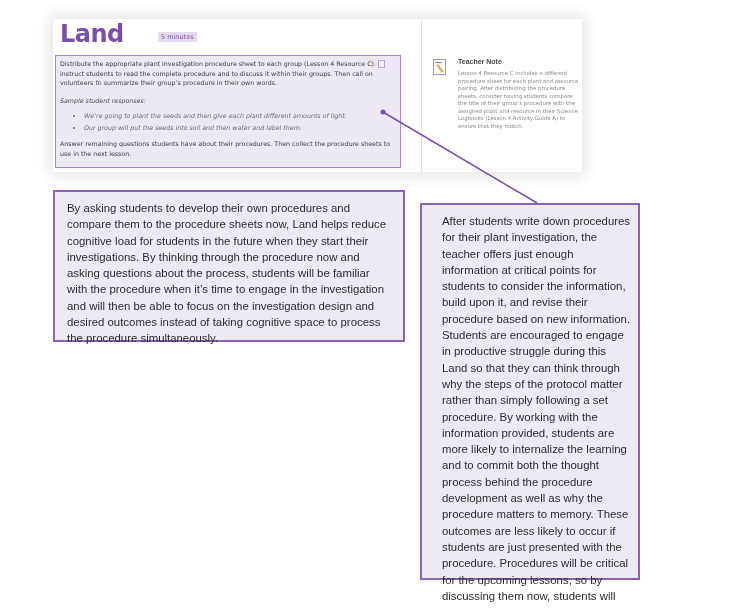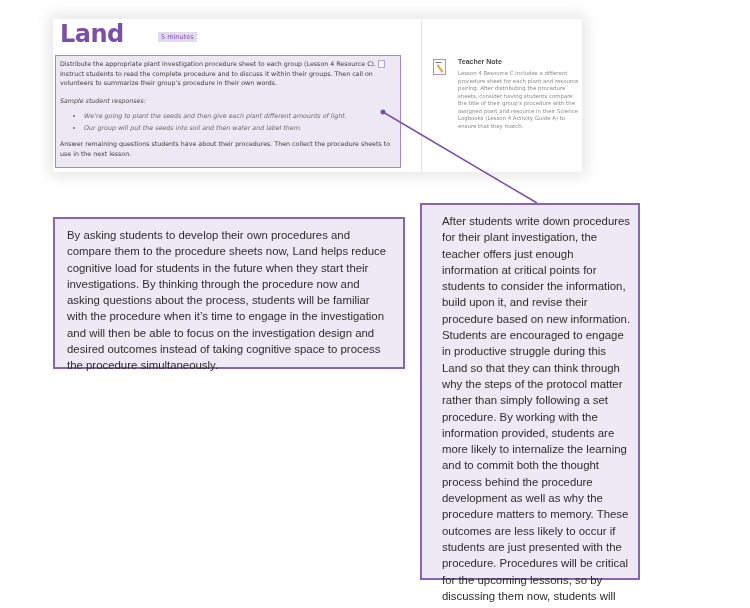--- a/index.html
+++ b/index.html
@@ -61,21 +61,21 @@
     .note-body {
       position:absolute; left:405px; top:51px; width:122px;
       font-size:5.4px; line-height:7.5px; color:#8a8a8a;
       font-family:"DejaVu Sans", sans-serif;
     }
     .callout {
       position:absolute; background:#edeaf5; border:2px solid #8a63b4; box-sizing:border-box;
       font-family:"Liberation Sans", sans-serif; color:#2c2c2c;
       font-size:11.4px; line-height:16.3px;
     }
-    .callout-left { left:53px; top:217px; width:352px; height:152px; padding:8px 10px 0 12px; }
+    .callout-left { left:53px; top:190px; width:352px; height:152px; padding:8px 10px 0 12px; }
     .callout-right { left:420px; top:203px; width:220px; height:377px; padding:8px 6px 0 20px; }
     .connector { position:absolute; left:0; top:0; }
   </style>
 </head>
 <body>
 
 <div class="card">
   <div class="lesson-title">Land</div>
   <div class="time-badge">5 minutes</div>
 

